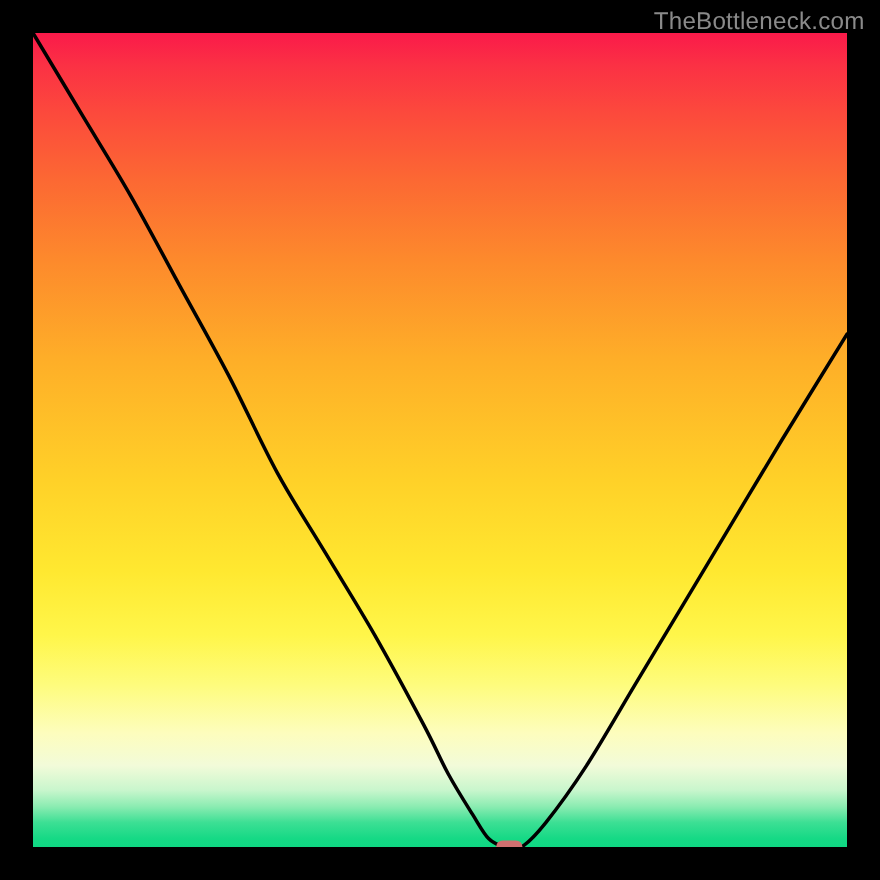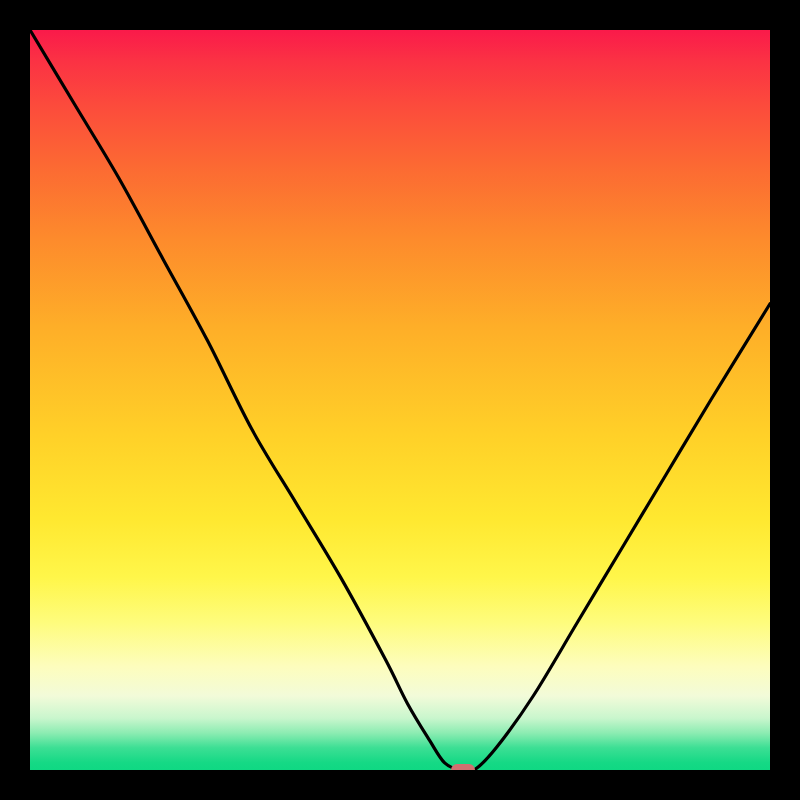--- a/index.html
+++ b/index.html
@@ -66,20 +66,21 @@
     font-size: 22px;
     letter-spacing: 0.2px;
     user-select: none;
   }
 </style>
 </head>
 <body>
 
 <div class="stage">
 
+  <div class="watermark">TheBottleneck.com</div>
 
   <div class="plot">
     <div class="gradient"></div>
 
     <svg class="curve" viewBox="0 0 740 740" preserveAspectRatio="none">
       <path id="curve-path" d="M 0.00 0.00 C 7.40 12.33, 29.60 49.33, 44.40 74.00 C 59.20 98.67, 74.00 122.10, 88.80 148.00 C 103.60 173.90, 118.40 202.27, 133.20 229.40 C 148.00 256.53, 162.80 282.43, 177.60 310.80 C 192.40 339.17, 207.20 372.47, 222.00 399.60 C 236.80 426.73, 251.60 448.93, 266.40 473.60 C 281.20 498.27, 296.00 521.70, 310.80 547.60 C 325.60 573.50, 344.10 608.03, 355.20 629.00 C 366.30 649.97, 370.00 659.83, 377.40 673.40 C 384.80 686.97, 393.43 700.53, 399.60 710.40 C 405.77 720.27, 409.47 727.67, 414.40 732.60 C 419.33 737.53, 424.27 738.77, 429.20 740.00 C 434.13 741.23, 437.83 743.70, 444.00 740.00 C 450.17 736.30, 456.33 730.13, 466.20 717.80 C 476.07 705.47, 489.63 686.97, 503.20 666.00 C 516.77 645.03, 532.80 616.67, 547.60 592.00 C 562.40 567.33, 577.20 542.67, 592.00 518.00 C 606.80 493.33, 621.60 468.67, 636.40 444.00 C 651.20 419.33, 663.53 398.37, 680.80 370.00 C 698.07 341.63, 730.13 289.83, 740.00 273.80" fill="none" stroke-width="3.2" stroke-linejoin="round" stroke-linecap="round" stroke="#000000"></path>
     </svg>
 
     <div class="marker" id="min-marker" style="background: rgb(208, 112, 112); left: 421.06px; top: 734.08px; width: 23.68px; height: 11.84px;"></div>
   </div>

